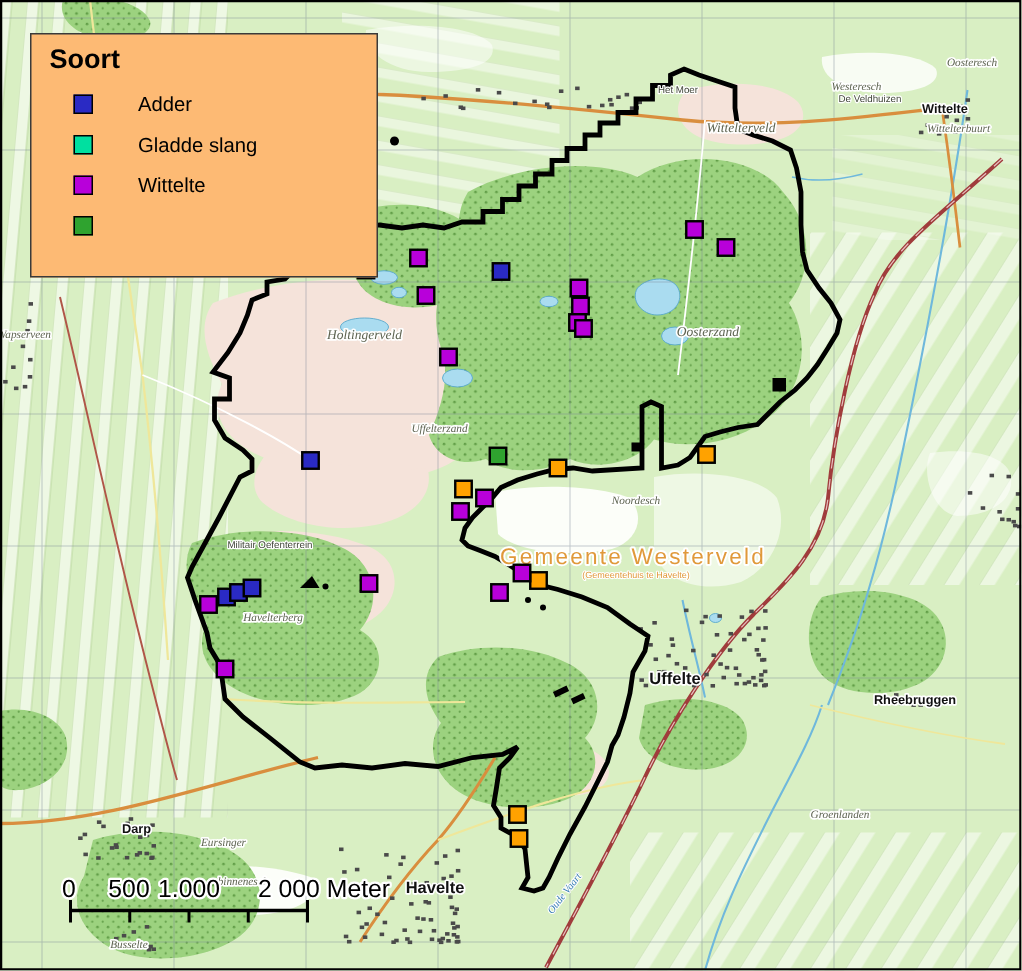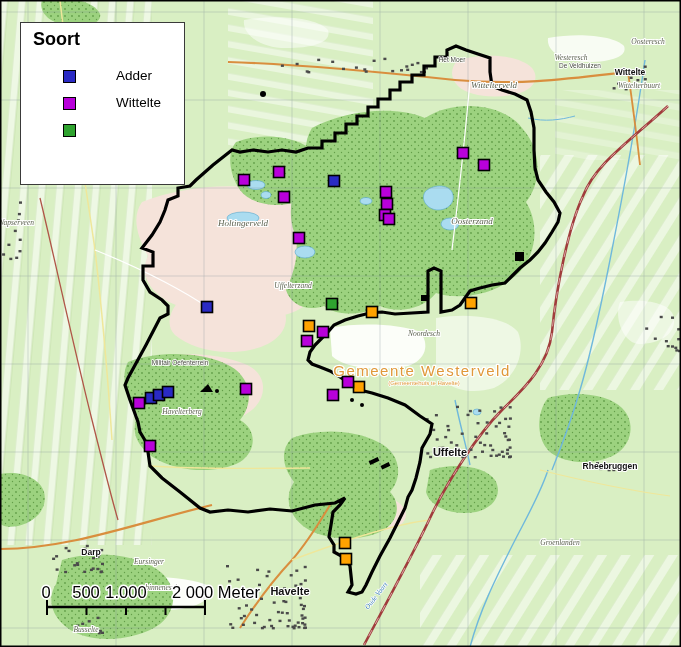--- a/index.html
+++ b/index.html
@@ -1,24 +1,24 @@
 <!DOCTYPE html>
 <html><head>
 <meta charset="utf-8">
 <style>
   html,body{margin:0;padding:0;background:#888;}
   .stage{position:relative;width:681px;height:647px;overflow:hidden;
          font-family:"Liberation Sans",sans-serif;background:#d9efc3;}
   .stage svg{position:absolute;left:0;top:0;}
   
-  .legend{position:absolute;left:20px;top:22px;width:165px;height:163px;
-          background:#ffffff;border:1px solid #3a3a3a;box-sizing:border-box;
+  .legend{position:absolute;left:20px;top:22px;width:232px;height:163px;
+          background:#fdba74;border:1px solid #3a3a3a;box-sizing:border-box;
           z-index:30;padding:6px 4px 0 12px;}
   .legend-title{font-size:18px;font-weight:bold;color:#000;margin:0 0 6px 0;}
-  .legend-row{display:flex;align-items:flex-end;height:27px;margin-left:30px;gap:10px;}
+  .legend-row{display:flex;align-items:center;height:27px;margin-left:16px;}
   .legend-swatch{width:11px;height:11px;border:1.5px solid #000;flex:0 0 auto;}
   .legend-label{font-size:13.5px;color:#000;margin-left:30px;white-space:nowrap;}
   
   text{paint-order:stroke;stroke:#ffffff;stroke-width:2.2px;stroke-linejoin:round;}
   .t-town{font:bold 8.5px "Liberation Sans",sans-serif;fill:#111;}
   .t-town-lg{font:bold 11px "Liberation Sans",sans-serif;fill:#111;}
   .t-area{font:italic 9px "Liberation Serif",serif;fill:#5d6350;}
   .t-area-sm{font:italic 7.5px "Liberation Serif",serif;fill:#5d6350;}
   .t-tiny{font:6.5px "Liberation Sans",sans-serif;fill:#44493c;stroke-width:1.6px;}
   .t-muni{font:15px "Liberation Sans",sans-serif;fill:#e0993a;letter-spacing:1.5px;stroke-width:2.6px;}
@@ -469,20 +469,24 @@
   </svg>
 
   <div class="legend">
     <div class="legend-title">Soort</div>
     <div id="legend-rows">
         <div class="legend-row">
           <span class="legend-swatch" style="background: rgb(42, 42, 196);"></span>
           <span class="legend-label">Adder</span>
         </div>
         <div class="legend-row">
+          <span class="legend-swatch" style="background: rgb(0, 224, 160);"></span>
+          <span class="legend-label">Gladde slang</span>
+        </div>
+        <div class="legend-row">
           <span class="legend-swatch" style="background: rgb(184, 0, 218);"></span>
           <span class="legend-label">Wittelte</span>
         </div>
         <div class="legend-row">
           <span class="legend-swatch" style="background: rgb(47, 163, 47);"></span>
         </div>
       </div>
   </div>
 
 </div>

